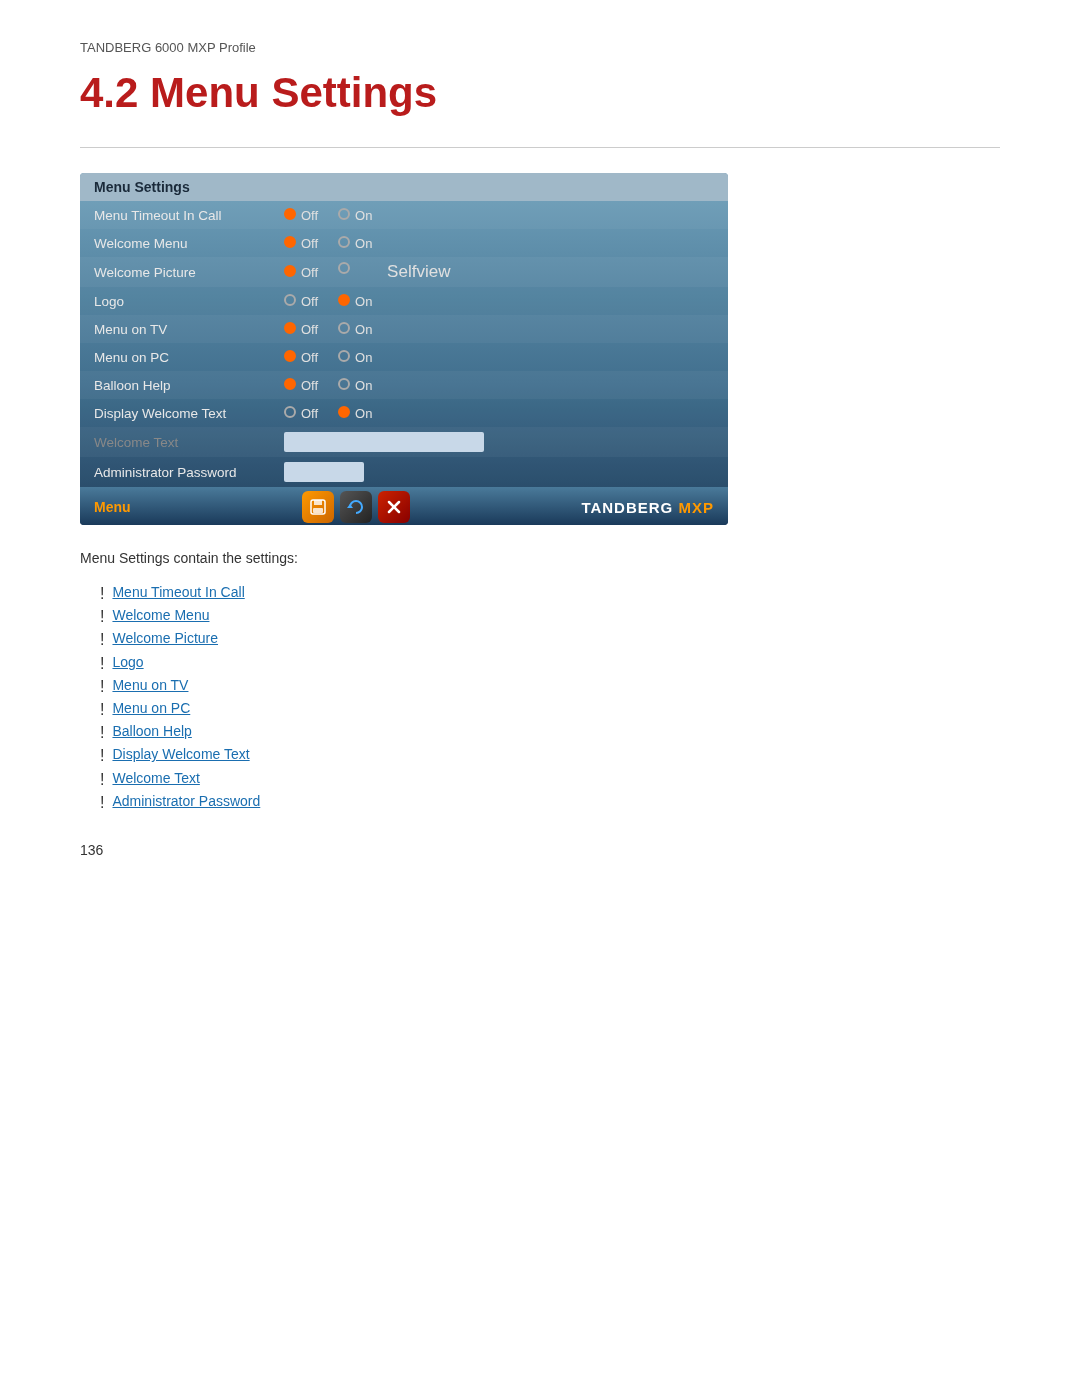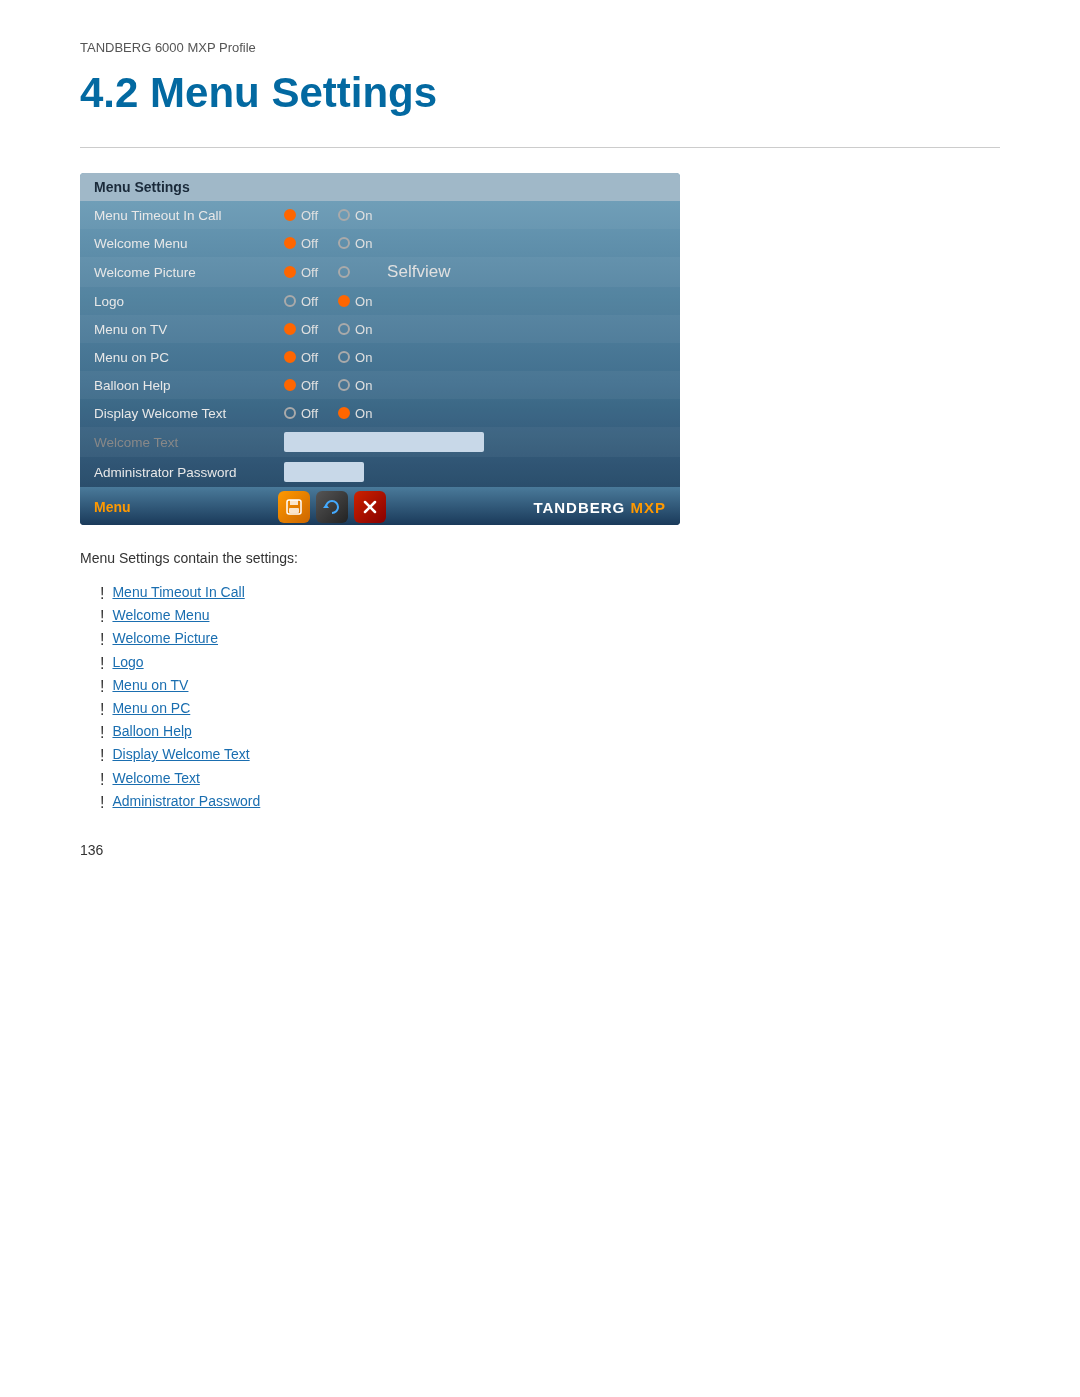--- a/index.html
+++ b/index.html
@@ -14,33 +14,33 @@
 
     .doc-header {
       font-size: 13px;
       color: #555;
       margin-bottom: 14px;
     }
 
     .page-title {
       font-size: 42px;
       font-weight: bold;
-      color: #0369a1;
+      color: #b91c1c;
       margin-bottom: 30px;
     }
 
     .divider {
       border: none;
       border-top: 1px solid #ccc;
       margin-bottom: 25px;
     }
 
     
     .menu-panel {
-      width: 600px;
+      width: 648px;
       border-radius: 4px;
       overflow: hidden;
       margin-bottom: 25px;
       background: linear-gradient(180deg, #6a9db8 0%, #3a6a8a 60%, #1a3a5a 100%);
     }
 
     .menu-panel-header {
       background: #a0b8c8;
       padding: 6px 14px;
       font-size: 14px;
@@ -78,21 +78,21 @@
     }
 
     .radio-group {
       display: flex;
       align-items: center;
       gap: 20px;
     }
 
     .radio-option {
       display: flex;
-      align-items: center;
+      align-items: flex-start;
       gap: 5px;
       font-size: 13px;
       color: #e8e8e8;
     }
 
     .radio-dot {
       width: 12px;
       height: 12px;
       border-radius: 50%;
       border: 2px solid #ccc;

